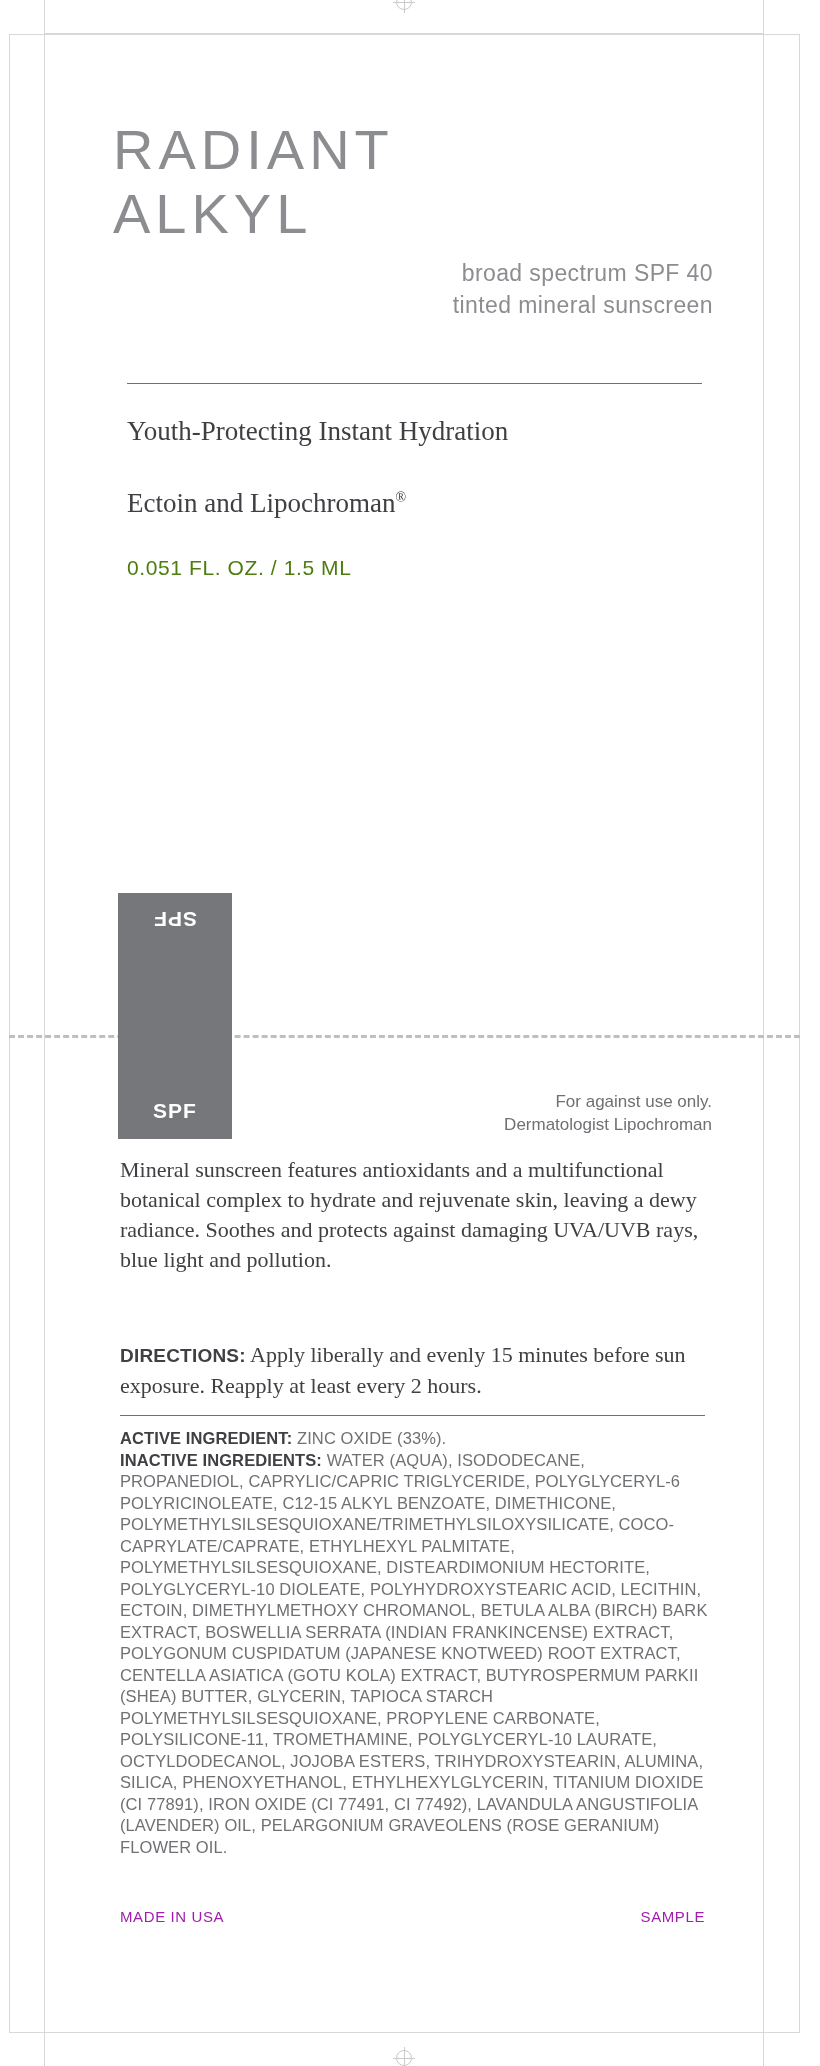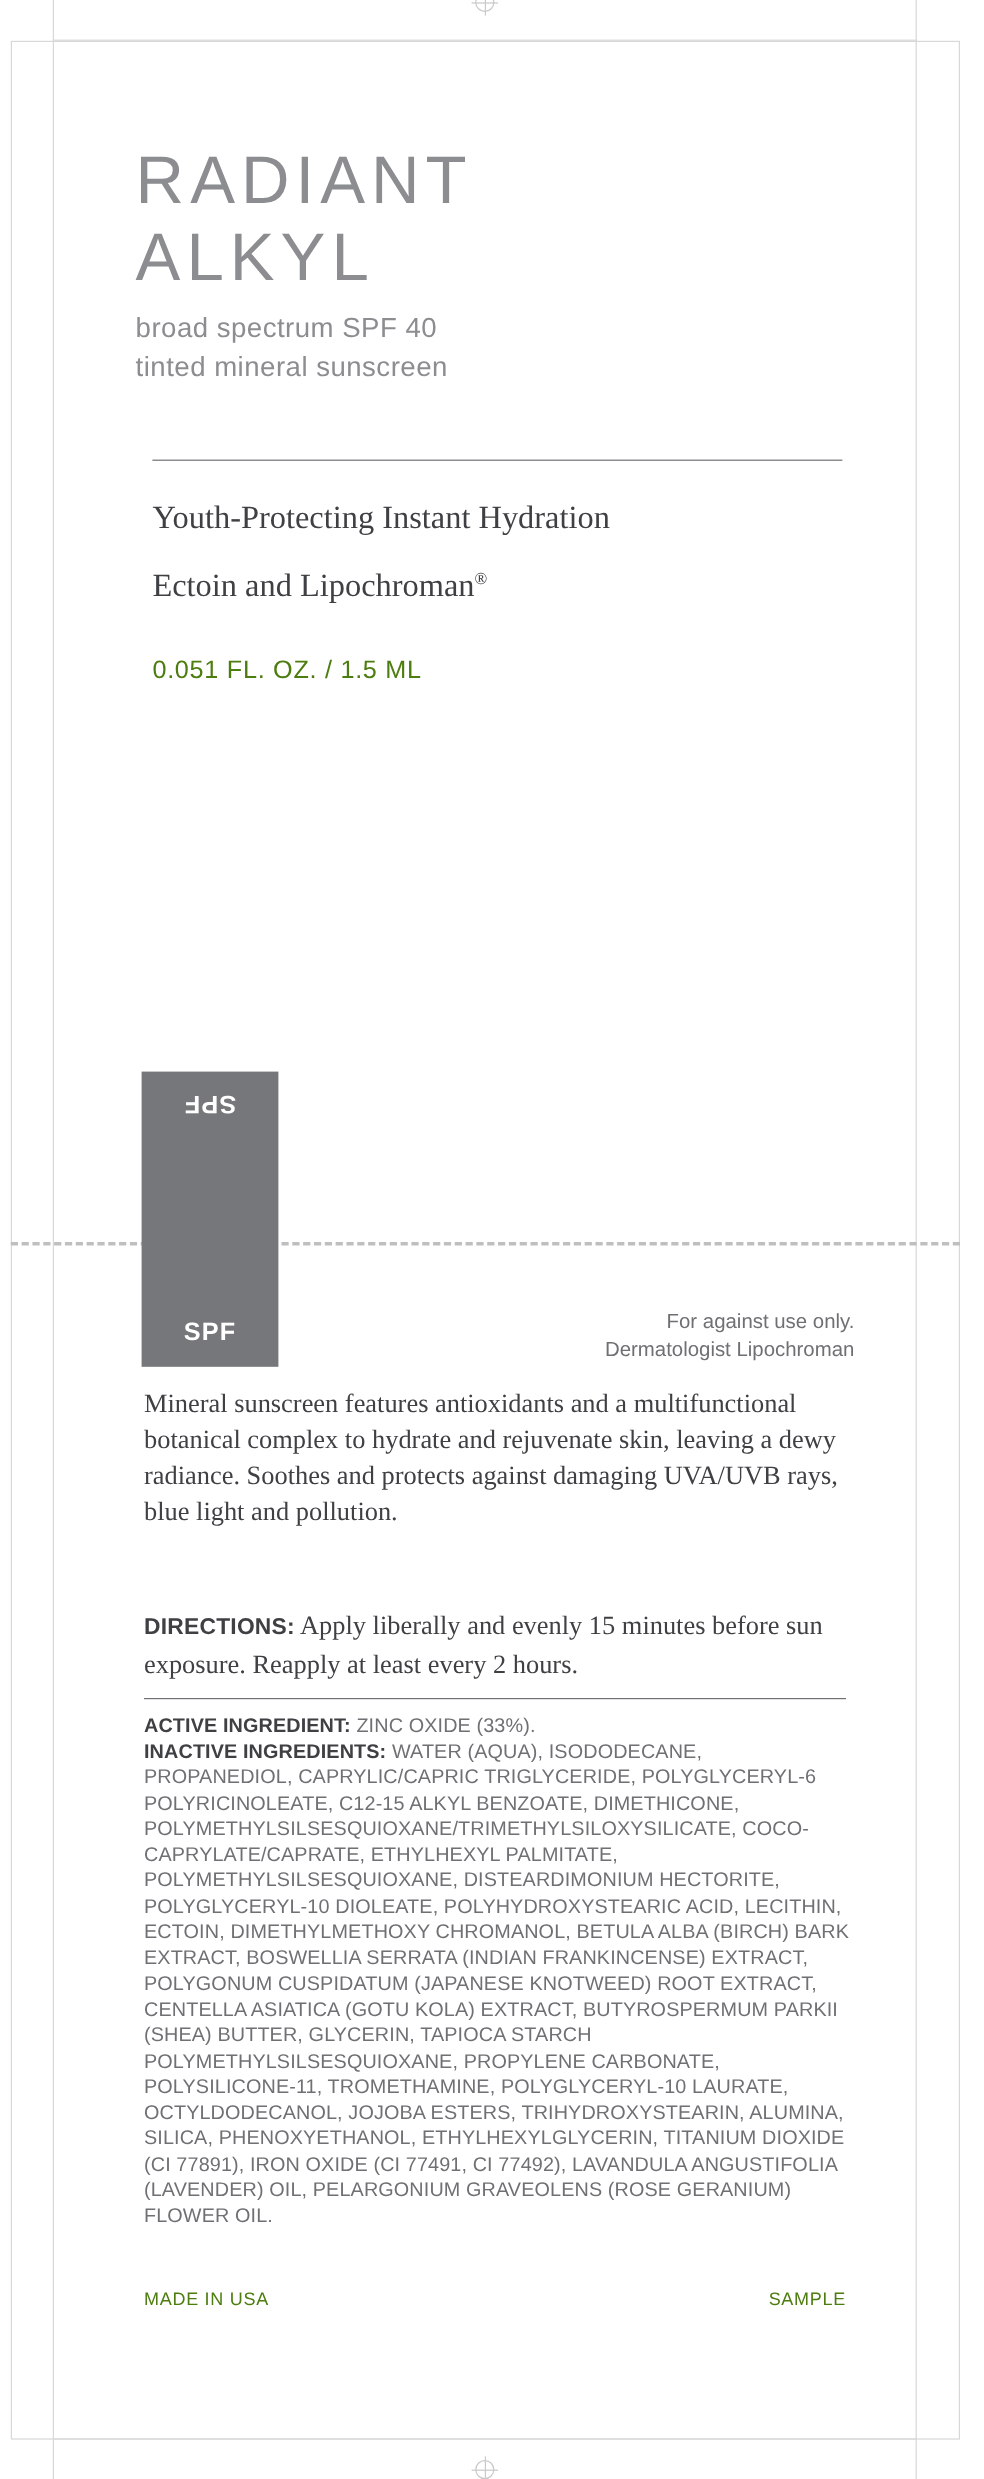--- a/index.html
+++ b/index.html
@@ -111,20 +111,21 @@
   .brand-line.second {
     margin-top: 8px;
   }
   .brand-sub {
     margin-top: 16px;
     font-size: 23px;
     line-height: 30px;
     letter-spacing: 0.4px;
     color: #8c8d90;
     font-weight: 300;
+    text-align: right;
   }
 
   .rule-top {
     position: absolute;
     left: 127px;
     top: 383px;
     width: 575px;
     height: 0;
     border-top: 1px solid #6f7073;
   }
@@ -135,23 +136,23 @@
     top: 413px;
     width: 575px;
     font-family: "Liberation Serif", serif;
     color: #3f4043;
   }
   .claim-1 {
     font-size: 27px;
     line-height: 36px;
   }
   .claim-2 {
-    margin-top: 12px;
+    margin-top: 32px;
     font-size: 27px;
-    line-height: 45px;
+    line-height: 34px;
   }
   .claim-2 sup {
     font-size: 14px;
     vertical-align: super;
   }
   .net-qty {
     margin-top: 36px;
     font-family: "Liberation Sans", sans-serif;
     font-size: 21px;
     letter-spacing: 0.6px;
@@ -262,21 +263,21 @@
 
   .footer {
     position: absolute;
     left: 120px;
     top: 1908px;
     width: 585px;
     display: flex;
     justify-content: space-between;
     font-size: 15px;
     letter-spacing: 0.6px;
-    color: #4d7c0f;
+    color: #a21caf;
   }
 </style>
 </head>
 <body>
 
 <div class="page">
 
   <div class="crop-frame"></div>
   <div class="inner-frame"></div>
   <div class="reg-top"></div>

